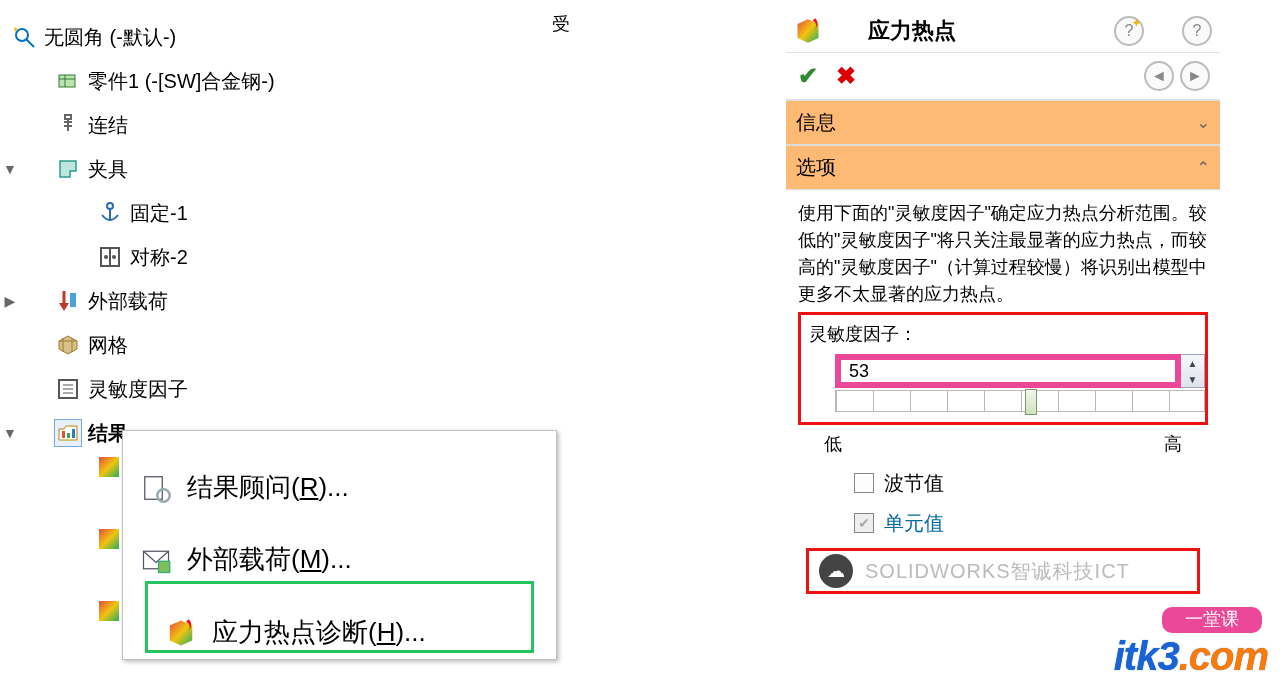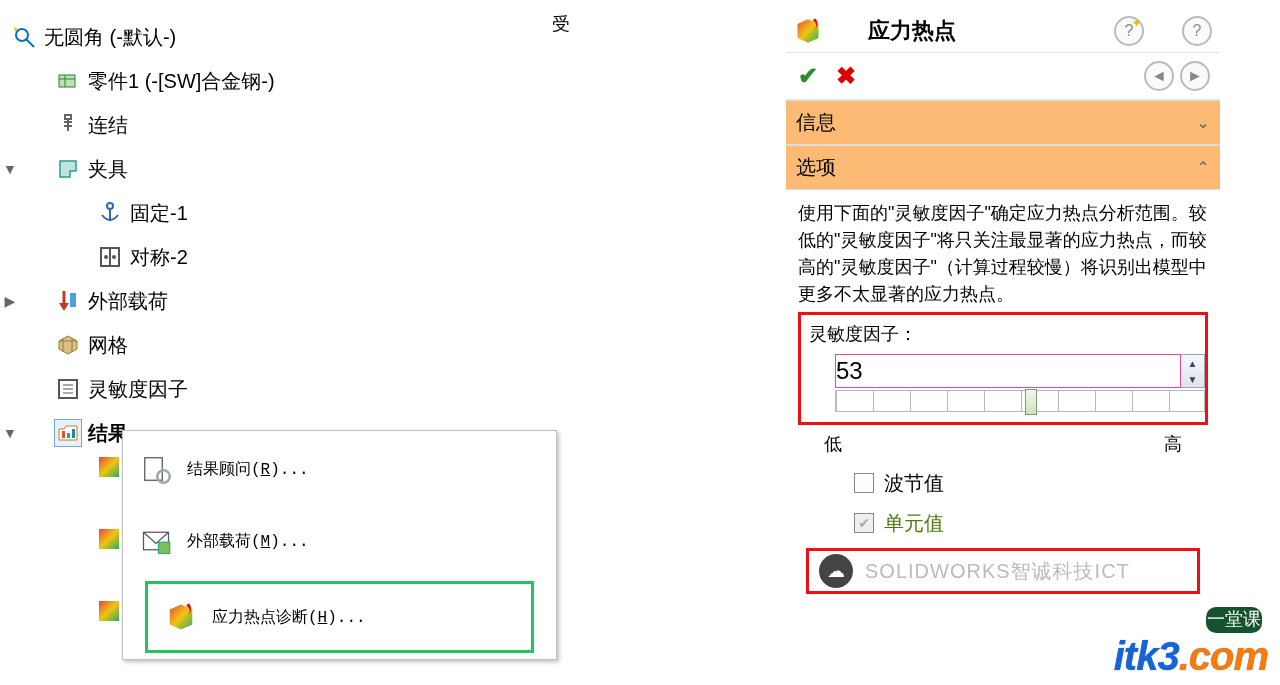--- a/index.html
+++ b/index.html
@@ -48,25 +48,24 @@
     left: 122px;
     top: 430px;
     width: 435px;
     background:#fff;
     border:1px solid #bfbfbf;
     box-shadow: 2px 2px 4px rgba(0,0,0,0.25);
     padding: 2px 0;
   }
   .cm-item {
     display:flex;
-    align-items:center;
+    align-items:flex-end;
     height:72px;
     padding: 0 16px;
-    font-size:16px;
-    font-family:Liberation Mono, monospace;
+    font-size:26px;
   }
   .cm-item .m-icon {
     width:34px; height:34px;
     display:inline-flex; align-items:center; justify-content:center;
     margin-right:14px;
   }
   .cm-item .under { text-decoration: underline; }
   .cm-highlight {
     margin: 4px 22px;
     border: 3px solid #22c55e;
@@ -135,22 +134,22 @@
     border:3px solid #e11;
     padding:6px 8px 10px 8px;
     margin-top:4px;
   }
   .spinbox {
     display:flex; align-items:stretch; height:34px;
     margin:6px 0 0 26px;
     width: 370px;
   }
   .spinbox input {
-    flex:1; border:1px solid #ec4899; padding:2px 0;
-    font-size:24px; background:#fff;
+    flex:1; border:6px solid #ec4899; padding:2px 8px;
+    font-size:18px; background:#fff;
   }
   .spinbox .spinbtns {
     width:24px; border:1px solid #9aa6bd; border-left:none;
     display:flex; flex-direction:column; background:linear-gradient(#f6f8fb,#dfe4ec);
   }
   .spinbox .sp { flex:1; display:flex; align-items:center; justify-content:center; font-size:10px; color:#445; }
   .slider-wrap {
     margin:2px 0 0 26px;
     width:370px; height:22px; position:relative;
     border:1px solid #b8b8b8; background:#fff;
@@ -187,21 +186,21 @@
 
   
   .watermark {
     position:absolute; right:12px; bottom:6px;
     font-size:40px; font-weight:900; font-style:italic;
     color:#1a63d4; letter-spacing:-1px;
     font-family: Arial, sans-serif;
     text-shadow: 0 0 1px #1a63d4;
   }
   .watermark .c3 { color:#ff7a00; }
-  .wm-sub { position:absolute; right:18px; bottom:52px; font-size:18px; color:#fff; background:#14532d; border-radius:10px; padding:0 1px 2px; }
+  .wm-sub { position:absolute; right:18px; bottom:52px; font-size:18px; color:#fff; background:#ec4899; border-radius:10px; padding:0 23px 2px; }
 
 </style>
 </head>
 <body>
 
 <div class="left-panel">
 
   <div class="tree-row">
     <span class="spacer" style="width:10px"></span>
     <span class="icon">
@@ -452,21 +451,21 @@
         <span>低</span>
         <span>高</span>
       </div>
 
       <div class="chk-row">
         <span class="chk"></span>
         <span>波节值</span>
       </div>
       <div class="chk-row">
         <span class="chk ck dis">✔</span>
-        <span style="color:#4d7c0f">单元值</span>
+        <span style="color:#0369a1">单元值</span>
       </div>
 
       <div class="red-box2">
         <span class="wechat">☁</span>
         <span class="wm-text">SOLIDWORKS智诚科技ICT</span>
       </div>
     </div>
   </div>
 </div>
 

